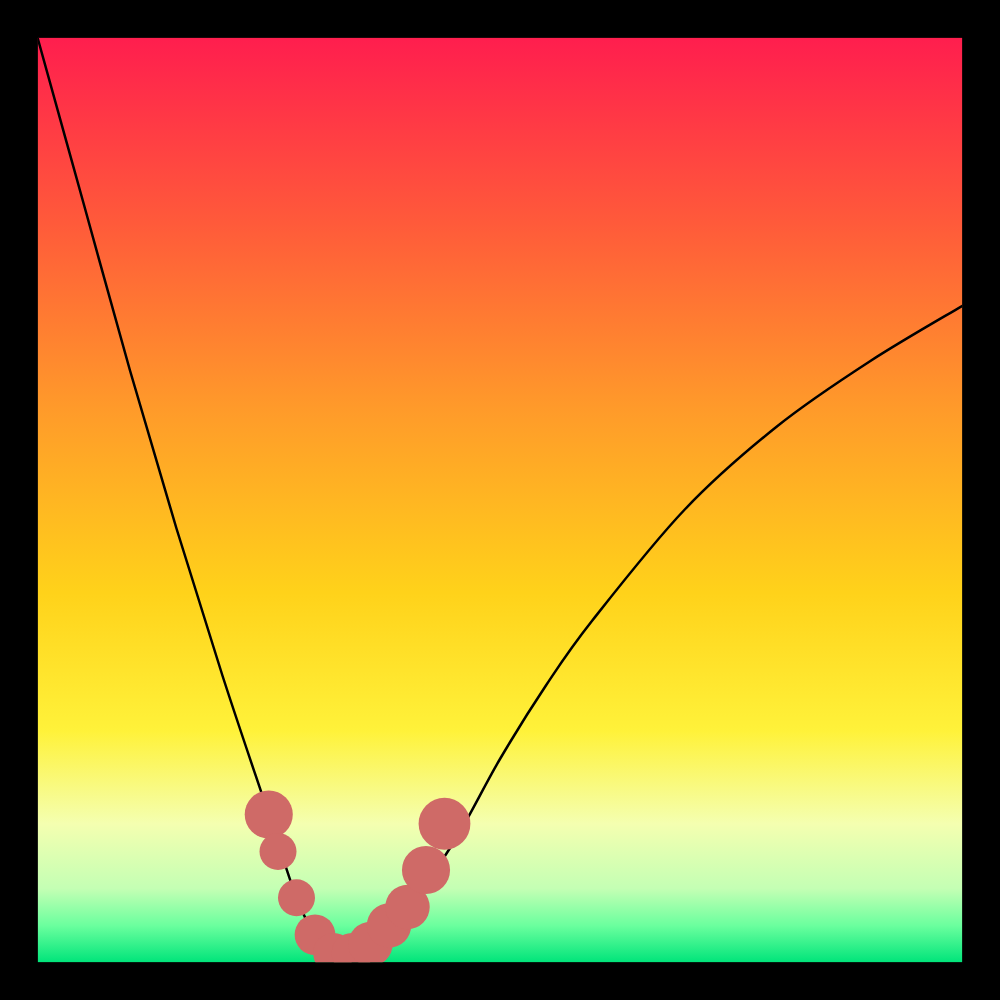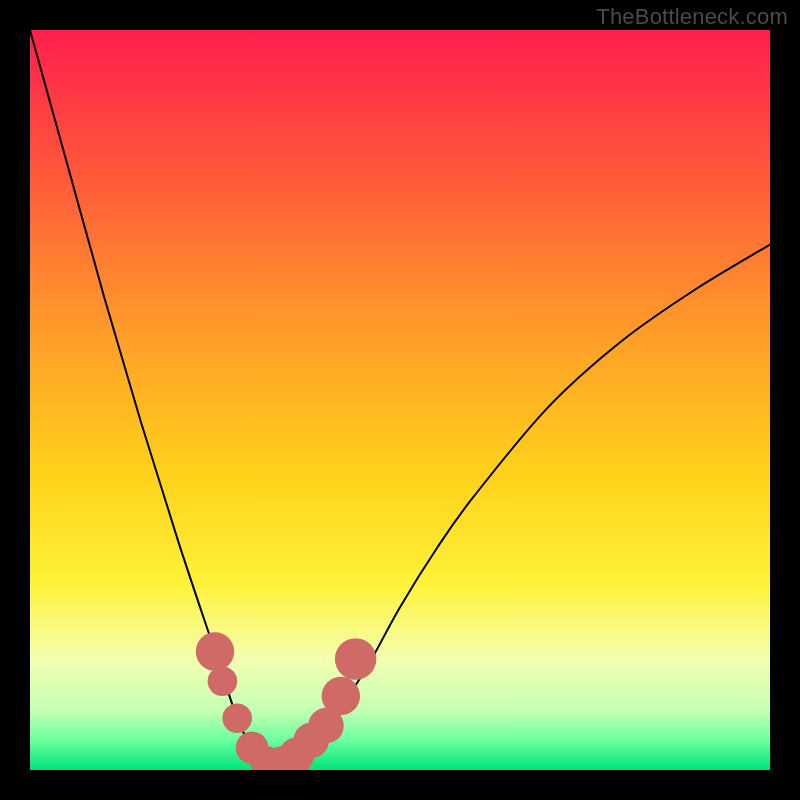--- a/index.html
+++ b/index.html
@@ -78,14 +78,13 @@
           <circle cx="34" cy="99" r="2.2" fill="#cf6a67"></circle>
           <circle cx="36" cy="98" r="2.4" fill="#cf6a67"></circle>
           <circle cx="38" cy="96" r="2.4" fill="#cf6a67"></circle>
           <circle cx="40" cy="94" r="2.4" fill="#cf6a67"></circle>
           <circle cx="42" cy="90" r="2.6" fill="#cf6a67"></circle>
           <circle cx="44" cy="85" r="2.8" fill="#cf6a67"></circle>
         </g>
     </svg>
   </div>
 
-  <div class="watermark">TheBottleneck.com</div>
 </div>
 
 </body></html>

